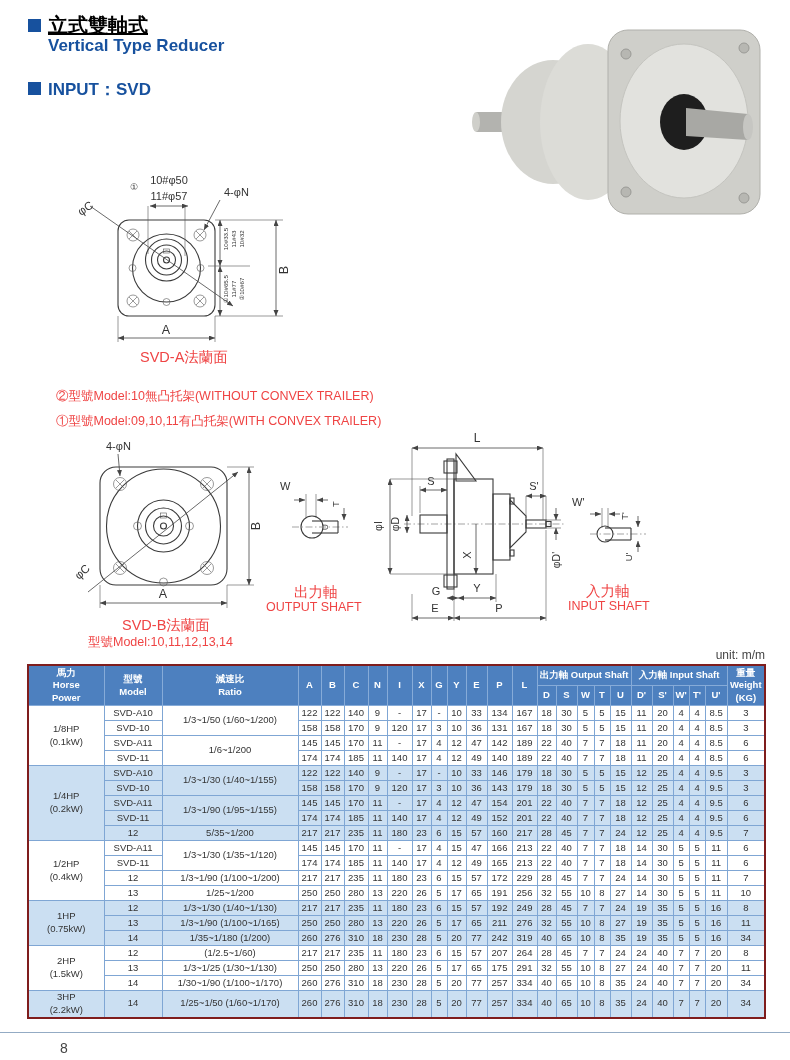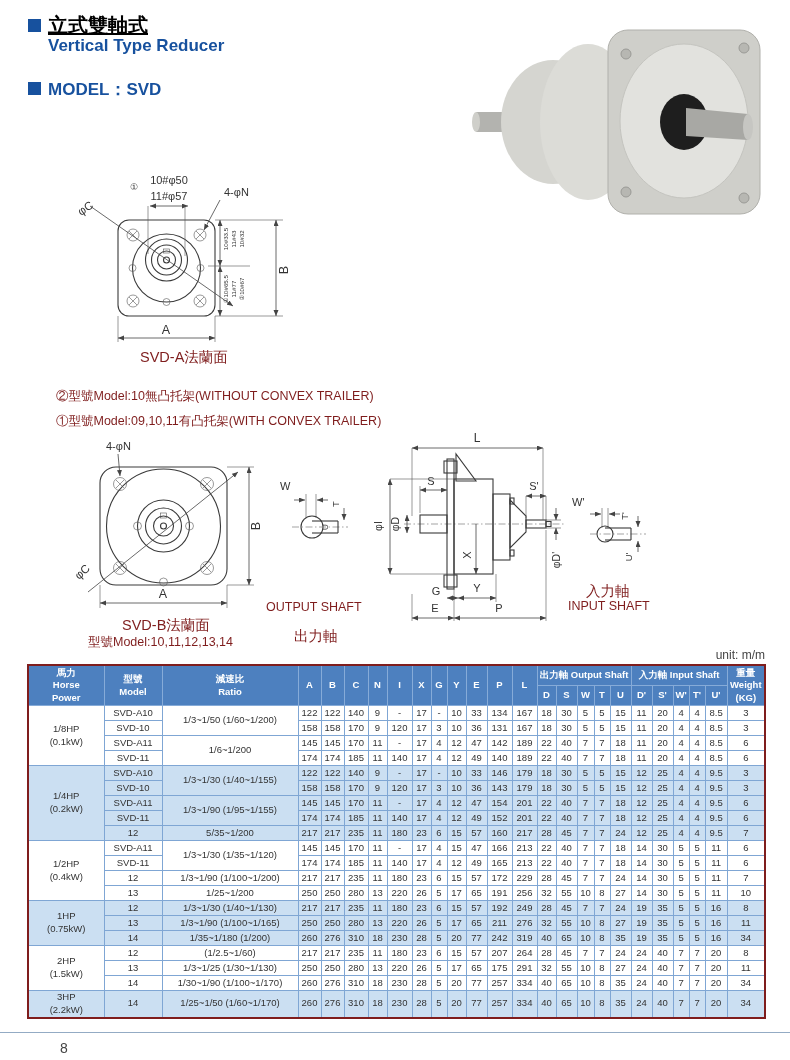--- a/index.html
+++ b/index.html
@@ -4,21 +4,21 @@
 <style>
   * { margin:0; padding:0; box-sizing:border-box; }
   html,body { background:#fff; }
   body { width:790px; height:1060px; position:relative; overflow:hidden;
          font-family:"Liberation Sans", sans-serif; color:#222; }
   .abs { position:absolute; }
   .sq { display:inline-block; width:13px; height:13px; background:#17519e; margin-right:7px; }
   .title-zh { left:28px; top:12px; font-size:20px; font-weight:bold; color:#000000;text-decoration:underline; }
   .title-en { left:48px; top:36px; font-size:17px; font-weight:bold; color:#17519e; }
   .model-line { left:28px; top:78px; font-size:17px; font-weight:bold; color:#17519e; }
-  .cap { position:absolute; color:#7f1d1d; }
+  .cap { position:absolute; color:#ef4444; }
   .cap14 { font-size:14.5px; }
   .cap12 { font-size:12.5px; }
   svg text { font-family:"Liberation Sans", sans-serif; fill:#333; }
   .draw { stroke:#3a3a3a; stroke-width:1.1; fill:none; }
   .thin { stroke:#555; stroke-width:0.6; fill:none; }
   .dim  { stroke:#444; stroke-width:0.8; fill:none; }
   .cl   { stroke:#666; stroke-width:0.6; fill:none; stroke-dasharray:7 2.5 1.5 2.5; }
   .unit-note { left:635px; top:648px; width:130px; text-align:right; font-size:12px; color:#444; }
   #spec { position:absolute; left:27px; top:664px; width:738px; border-collapse:collapse;
           table-layout:fixed; font-size:9.5px; border:2px solid #7f1d1d; }
@@ -30,21 +30,21 @@
   #spec tr.gstart td { border-top:1.6px solid #4d80bf; }
   #spec td.hp { line-height:1.35; }
   .footer-rule { left:0; top:1032px; width:790px; border-top:1.5px solid #93abc4; }
   .pagenum { left:60px; top:1040px; font-size:14px; color:#444; }
 </style>
 </head>
 <body>
 
 <div class="abs title-zh"><span class="sq"></span><span>立式雙軸式</span></div>
 <div class="abs title-en">Vertical Type Reducer</div>
-<div class="abs model-line"><span class="sq"></span><span>MODEL：SVD</span></div>
+<div class="abs model-line"><span class="sq"></span><span>INPUT：SVD</span></div>
 
 <svg class="abs" style="left:448px; top:16px;" width="325" height="212" viewBox="0 0 325 212">
   <rect x="28" y="96" width="40" height="20" fill="#b3b3af"></rect>
   <ellipse cx="28" cy="106" rx="4" ry="10" fill="#cfcfca"></ellipse>
   <ellipse cx="105" cy="106" rx="52" ry="62" fill="#d5d5d0"></ellipse>
   <ellipse cx="140" cy="106" rx="48" ry="78" fill="#dcdcd7"></ellipse>
   <rect x="160" y="14" width="152" height="184" rx="20" fill="#cfcfca" stroke="#b0b0ab"></rect>
   <circle cx="178" cy="38" r="5" fill="#b7b7b2" stroke="#9a9a96"></circle>
   <circle cx="296" cy="32" r="5" fill="#b7b7b2" stroke="#9a9a96"></circle>
   <circle cx="178" cy="176" r="5" fill="#b7b7b2" stroke="#9a9a96"></circle>
@@ -180,21 +180,21 @@
   <line class="thin" x1="50" y1="36" x2="50" y2="60"></line>
   <circle class="draw" cx="46" cy="69" r="11"></circle>
   <line class="cl" x1="26" y1="69" x2="82" y2="69"></line>
   <line class="draw" x1="46" y1="63" x2="72" y2="63"></line>
   <line class="draw" x1="46" y1="75" x2="72" y2="75"></line>
   <line class="draw" x1="72" y1="63" x2="72" y2="75"></line>
   <text x="62" y="69" font-size="8" text-anchor="middle" transform="rotate(-90 62 69)">U</text>
   <text x="73" y="46" font-size="9.5" text-anchor="middle" transform="rotate(-90 73 46)">T</text>
   <line class="dim" x1="78" y1="50" x2="78" y2="62" style="marker-end:url(#arrO)"></line>
 </svg>
-<div class="cap cap14" style="left:294px; top:583px;margin-top:44px;">出力軸</div>
+<div class="cap cap14" style="left:294px; top:583px;">出力軸</div>
 <div class="cap cap12" style="left:266px; top:600px;">OUTPUT SHAFT</div>
 
 <svg class="abs" style="left:346px; top:424px;" width="280" height="202" viewBox="0 0 280 202">
   <defs>
       <marker id="arrV" markerWidth="6.5" markerHeight="5.5" refX="6" refY="2.5" orient="auto-start-reverse" markerUnits="userSpaceOnUse">
         <path d="M0,0 L6,2.5 L0,5 z" fill="#444"></path>
       </marker>
     </defs>
   <line class="cl" x1="58" y1="100" x2="218" y2="100"></line>
   <rect class="draw" x="101" y="35" width="7" height="130"></rect>

